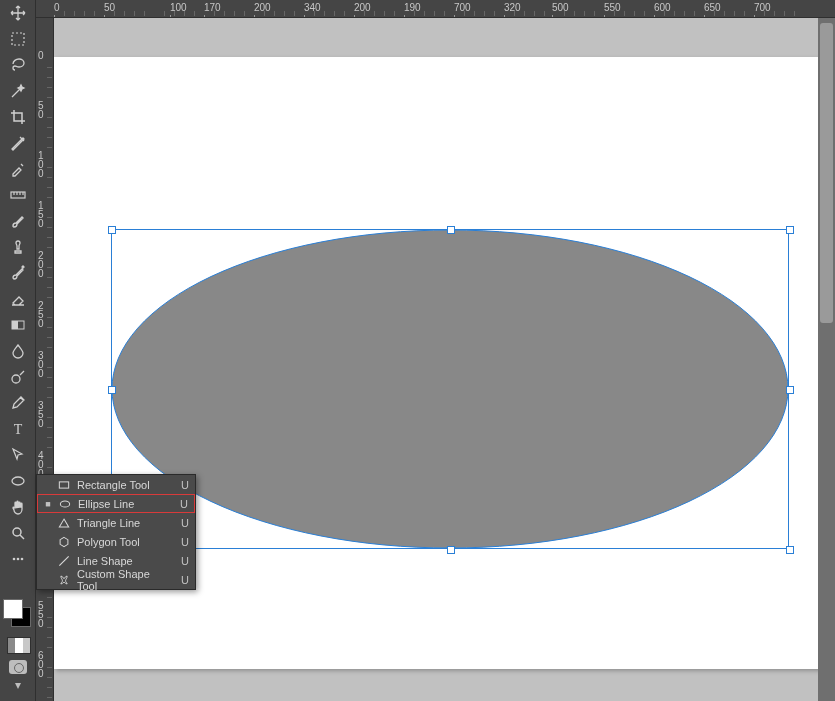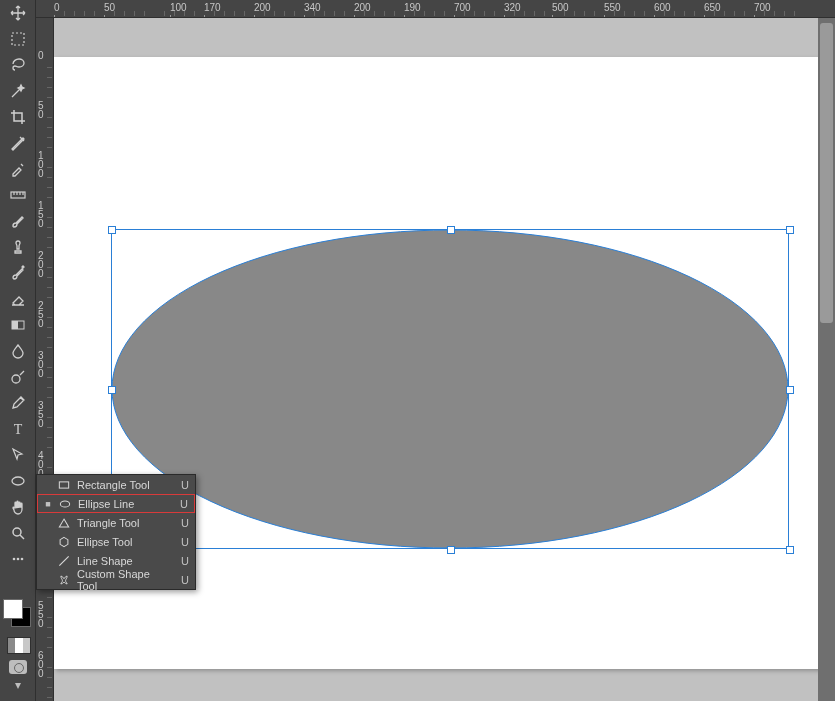--- a/index.html
+++ b/index.html
@@ -543,29 +543,29 @@
           <ellipse cx="9" cy="9" rx="6" ry="4"></ellipse>
         </svg></span>
       <span class="lbl">Ellipse Line</span>
       <span class="key">U</span>
     </div>
     <div class="item">
       <span class="mark"></span>
       <span class="ico"><svg viewBox="0 0 18 18" stroke="currentColor" fill="none" stroke-width="1.3">
           <path d="M9 4l6 10H3z"></path>
         </svg></span>
-      <span class="lbl">Triangle Tool</span>
+      <span class="lbl">Triangle Line</span>
       <span class="key">U</span>
     </div>
     <div class="item">
       <span class="mark"></span>
       <span class="ico"><svg viewBox="0 0 18 18" stroke="currentColor" fill="none" stroke-width="1.3">
           <path d="M9 3l5 3v6l-5 3-5-3V6z"></path>
         </svg></span>
-      <span class="lbl">Ellipse Tool</span>
+      <span class="lbl">Polygon Tool</span>
       <span class="key">U</span>
     </div>
     <div class="item">
       <span class="mark"></span>
       <span class="ico"><svg viewBox="0 0 18 18" stroke="currentColor" fill="none" stroke-width="1.5">
           <path d="M3 15L15 3"></path>
         </svg></span>
       <span class="lbl">Line Shape</span>
       <span class="key">U</span>
     </div>

